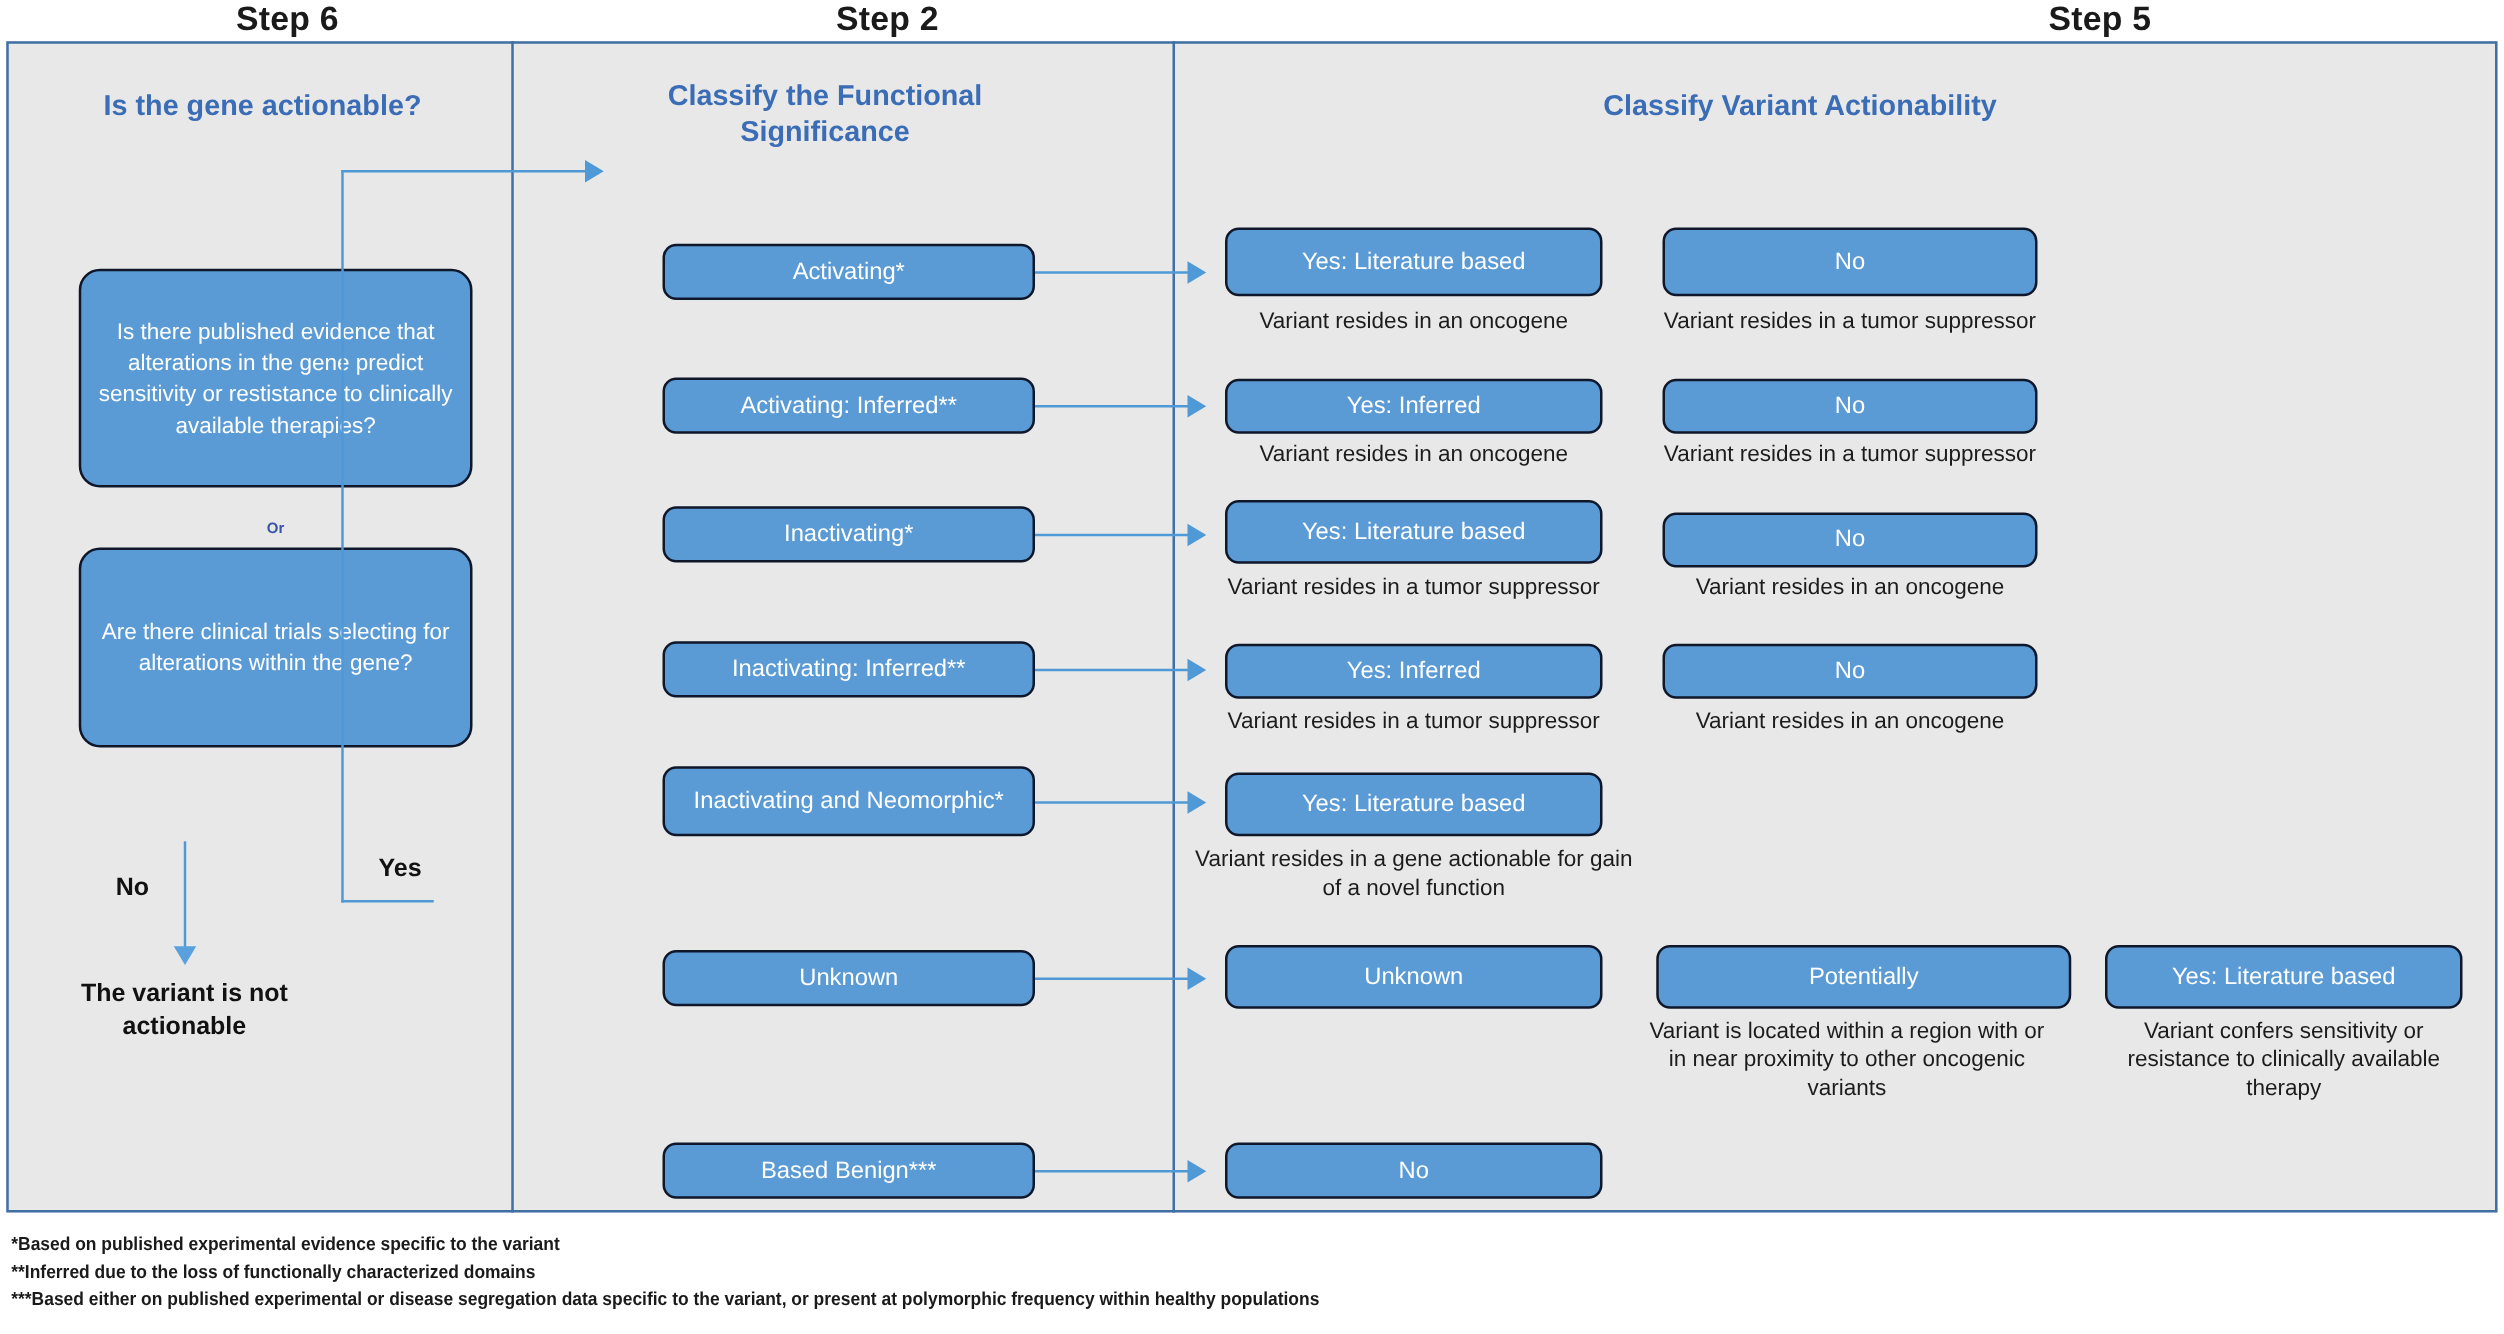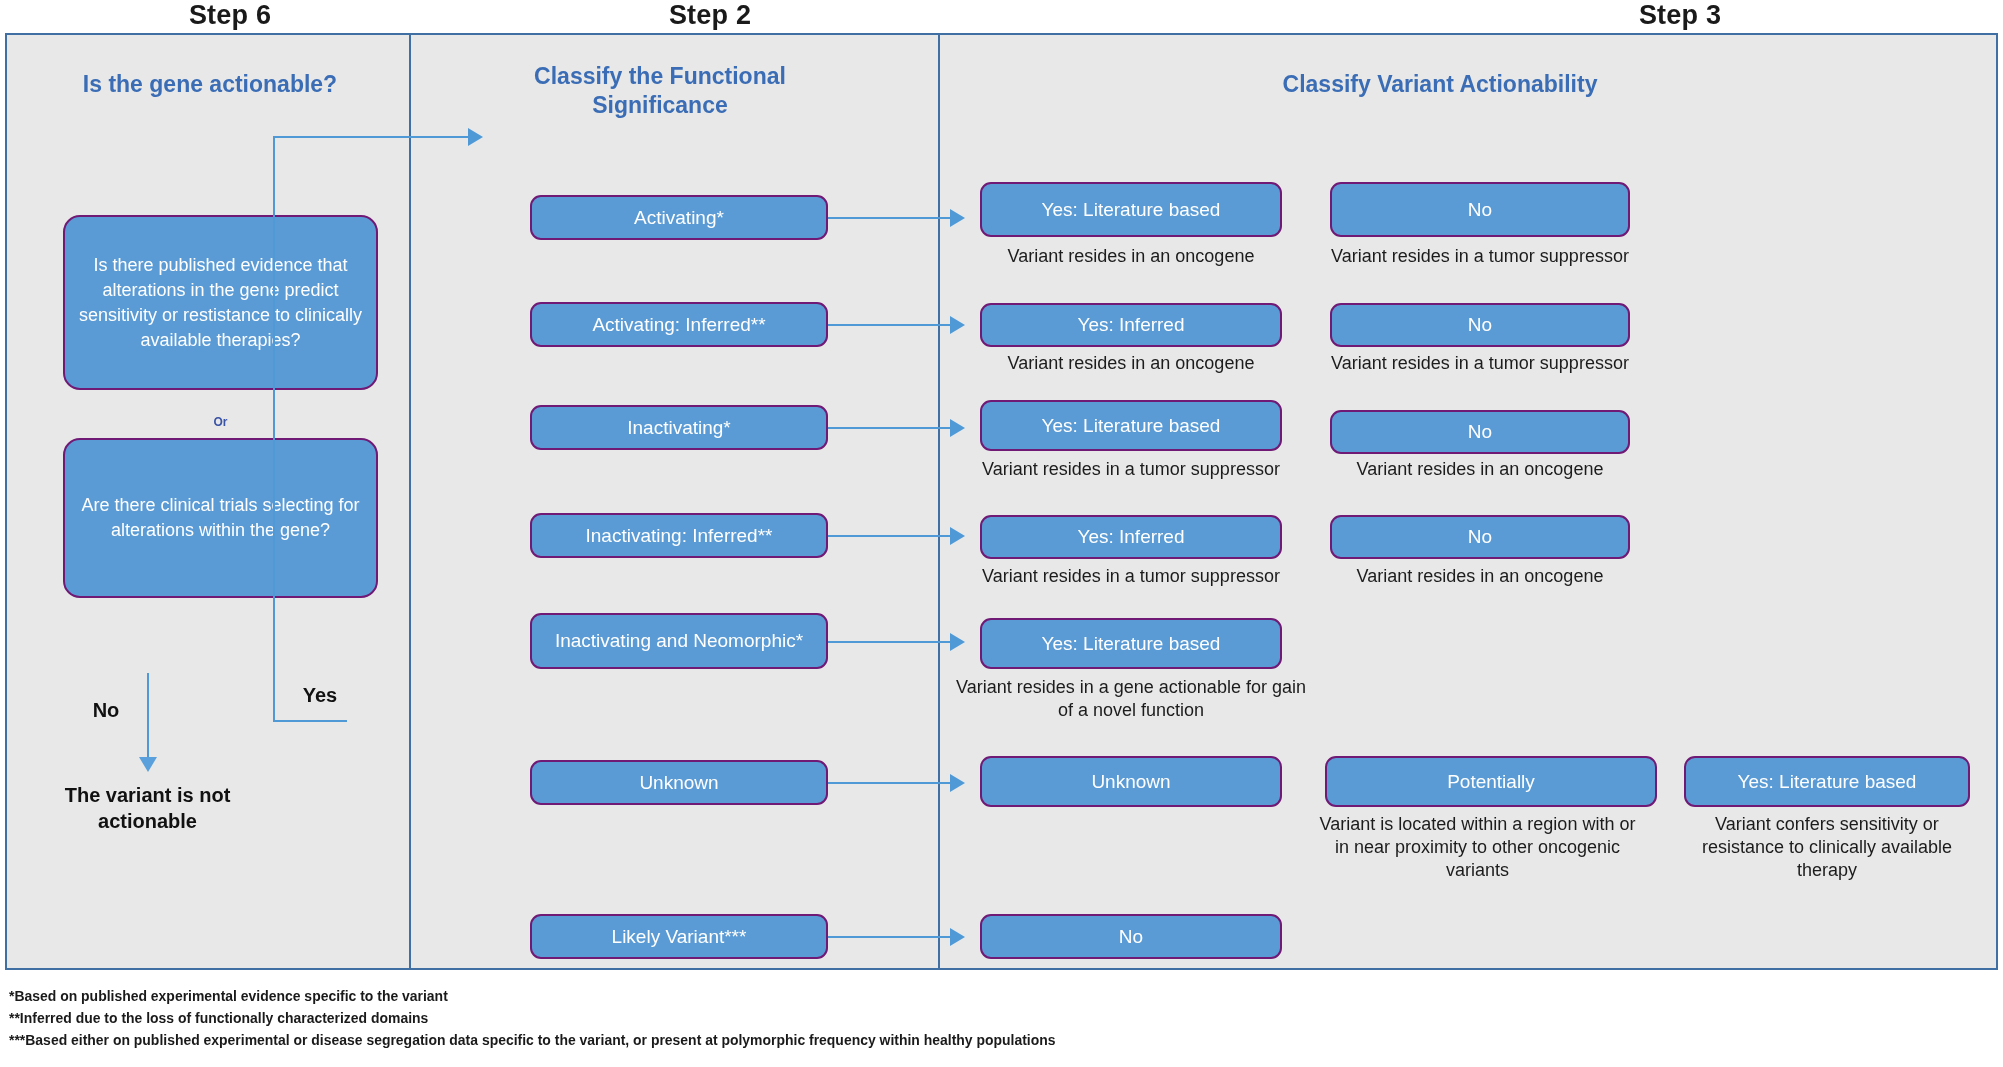--- a/index.html
+++ b/index.html
@@ -27,21 +27,21 @@
 
   
   .col-title{
     position:absolute;text-align:center;color:#3a6db5;font-weight:bold;
     font-size:23px;line-height:29px;
   }
 
   
   .box{
     position:absolute;box-sizing:border-box;
-    background:#5b9bd5;border:2px solid #701a75;border-radius:11px;
+    background:#5b9bd5;border:2px solid #0f172a;border-radius:11px;
     color:#ffffff;font-size:19px;line-height:24px;
     display:flex;align-items:center;justify-content:center;text-align:center;
     padding:2px 6px;
   }
   .box.tall{border-radius:17px;font-size:18px;line-height:25px;}
 
   
   .caption{
     position:absolute;text-align:center;color:#1c1c1c;
     font-size:18px;line-height:23px;
@@ -72,21 +72,21 @@
     transform:scaleX(0.93);transform-origin:left center;white-space:nowrap;
   }
 </style>
 </head>
 <body>
 
 <div class="canvas">
 
   <div class="step-header" style="left:80px;top:0px;width:300px;">Step 6</div>
   <div class="step-header" style="left:560px;top:0px;width:300px;">Step 2</div>
-  <div class="step-header" style="left:1530px;top:0px;width:300px;">Step 3</div>
+  <div class="step-header" style="left:1530px;top:0px;width:300px;">Step 5</div>
 
   <div class="frame"></div>
   <div class="col-divider" style="left:409px;"></div>
   <div class="col-divider" style="left:938px;"></div>
 
   <div class="col-title" style="left:30px;top:70px;width:360px;">Is the gene actionable?</div>
   <div class="col-title" style="left:500px;top:62px;width:320px;">Classify the Functional Significance</div>
   <div class="col-title" style="left:1040px;top:70px;width:800px;">Classify Variant Actionability</div>
 
   <div class="box tall" style="left:63px;top:215px;width:315px;height:175px;">Is there  published evidence that alterations in the gene predict sensitivity or restistance to clinically available therapies?</div>
@@ -105,21 +105,21 @@
   <div class="hline" style="left:273px;top:136px;width:197px;"></div>
   <div class="arrow-r" style="left:468px;top:128px;"></div>
   <div class="lbl-bold" style="left:288px;top:682px;width:64px;">Yes</div>
 
   <div class="box" style="left:530px;top:195px;width:298px;height:45px;">Activating*</div>
   <div class="box" style="left:530px;top:302px;width:298px;height:45px;">Activating: Inferred**</div>
   <div class="box" style="left:530px;top:405px;width:298px;height:45px;">Inactivating*</div>
   <div class="box" style="left:530px;top:513px;width:298px;height:45px;">Inactivating: Inferred**</div>
   <div class="box" style="left:530px;top:613px;width:298px;height:56px;">Inactivating and Neomorphic*</div>
   <div class="box" style="left:530px;top:760px;width:298px;height:45px;">Unknown</div>
-  <div class="box" style="left:530px;top:914px;width:298px;height:45px;">Likely Variant***</div>
+  <div class="box" style="left:530px;top:914px;width:298px;height:45px;">Based Benign***</div>
 
   <div class="hline" style="left:828px;top:217px;width:124px;"></div>
   <div class="arrow-r" style="left:950px;top:209px;"></div>
 
   <div class="hline" style="left:828px;top:324px;width:124px;"></div>
   <div class="arrow-r" style="left:950px;top:316px;"></div>
 
   <div class="hline" style="left:828px;top:427px;width:124px;"></div>
   <div class="arrow-r" style="left:950px;top:419px;"></div>
 

